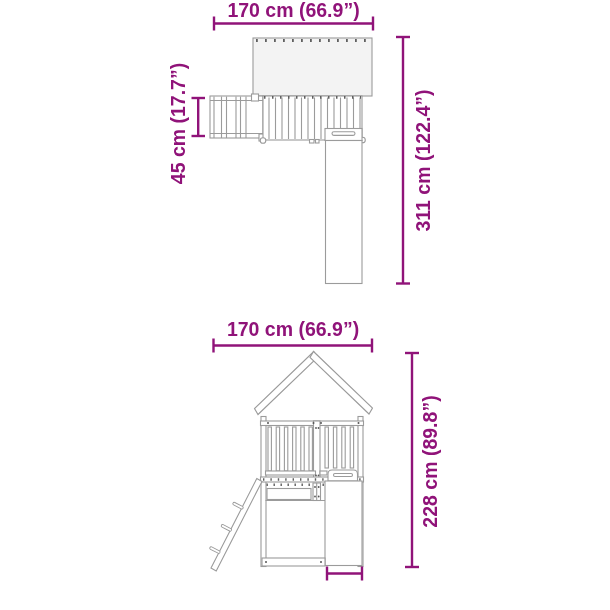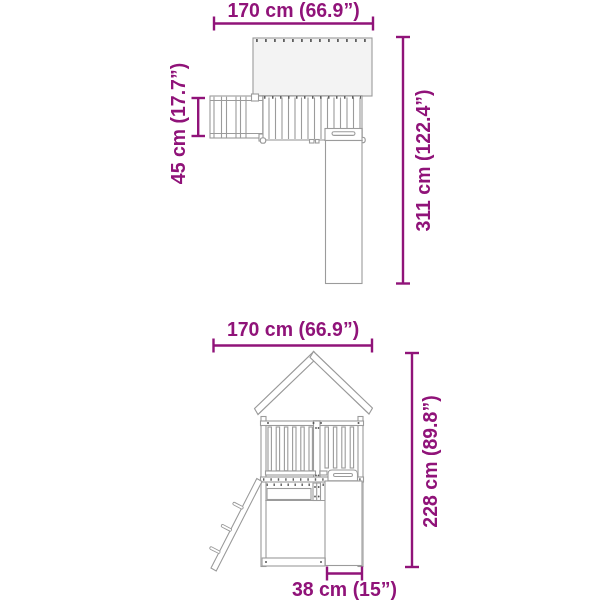--- a/index.html
+++ b/index.html
@@ -172,14 +172,13 @@
   <div class="dim-label" style="left:213px;top:-1px;width:161px;">170 cm (66.9”)</div>
 
   <div class="dim-label rot" style="left:98px;top:111.5px;width:160px;height:23px;">45 cm (17.7”)</div>
 
   <div class="dim-label rot" style="left:324px;top:147.5px;width:200px;height:25px;">311 cm (122.4”)</div>
 
   <div class="dim-label" style="left:212px;top:317.5px;width:162px;">170 cm (66.9”)</div>
 
   <div class="dim-label rot" style="left:330.5px;top:448.5px;width:200px;height:25px;">228 cm (89.8”)</div>
 
-  <div class="dim-label" style="left:264.5px;top:577.5px;width:160px;">38 cm (15”)</div>
 </div>
 
 </body></html>

